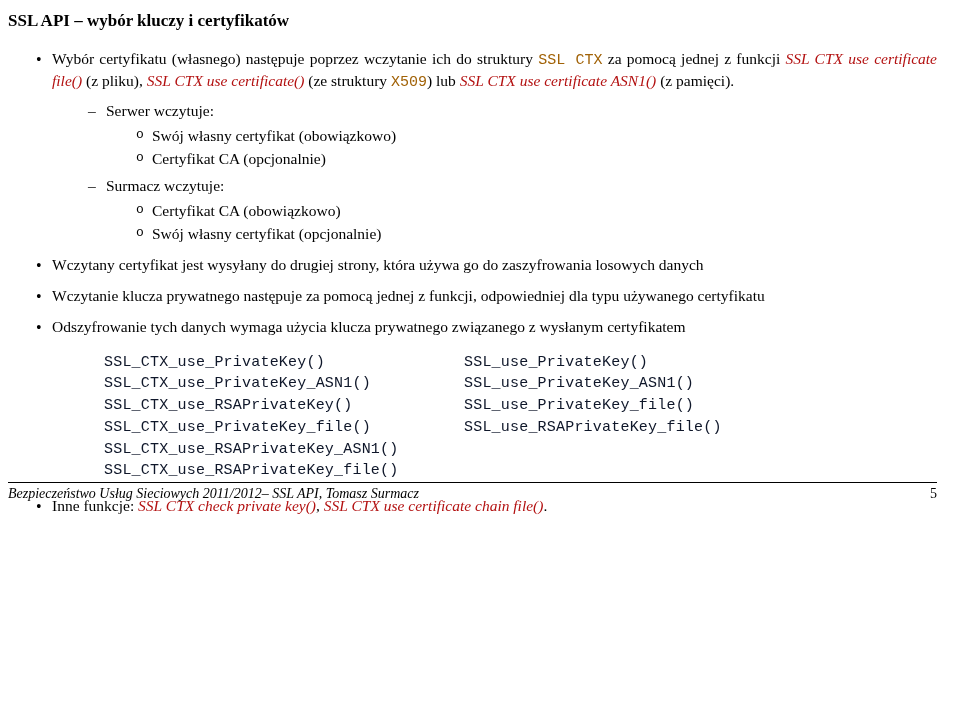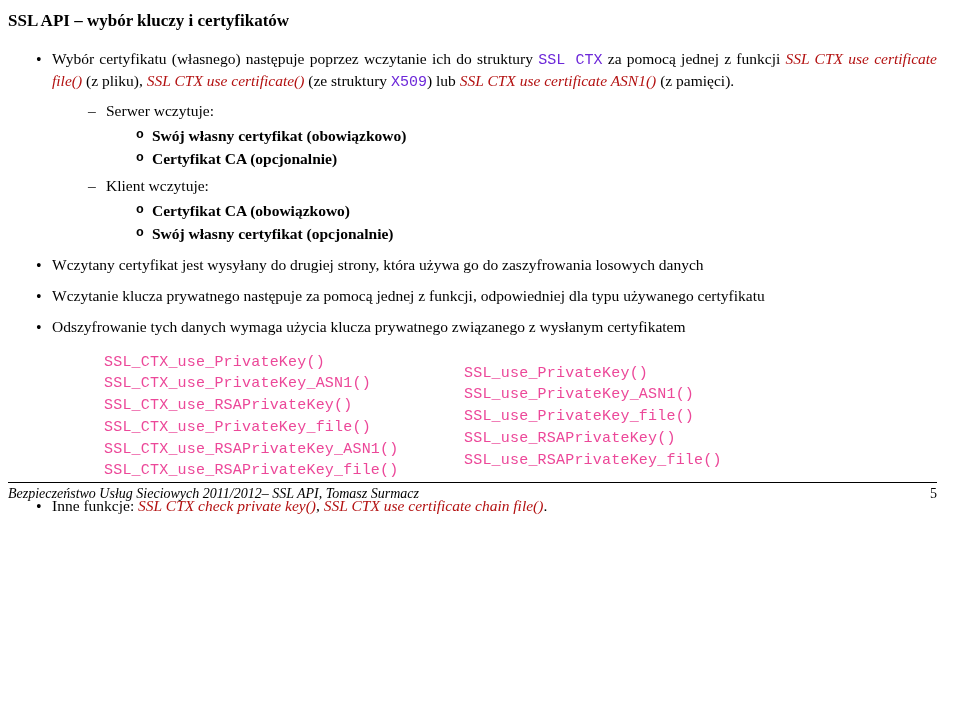--- a/index.html
+++ b/index.html
@@ -18,31 +18,31 @@
     position: relative;
     box-sizing: border-box;
     padding: 10px 22px 0 8px;
     height: 512px;
   }
   h1.title {
     font-size: 17px;
     font-weight: bold;
     margin: 0 0 16px 0;
   }
-  .code { font-family: "Courier New", Courier, monospace; color: #6d28d9; font-size: 15px; }
-  .codeblk { color: #ec4899; align-items: center; }
+  .code { font-family: "Courier New", Courier, monospace; color: #a16207; font-size: 15px; }
+  .codeblk { color: #0f172a; }
   .fnital { font-style: italic; color: #b31111; }
   ul.bul { list-style: none; padding: 0; margin: 0 0 0 28px; }
   ul.bul > li { position: relative; padding-left: 16px; margin: 0 0 10px 0; text-align: justify; }
   ul.bul > li::before { content: "•"; position: absolute; left: 0; top: 0; font-size: 16px; }
   ul.dash { list-style: none; padding: 0; margin: 8px 0 0 36px; }
   ul.dash > li { position: relative; padding-left: 18px; margin: 0 0 6px 0; }
   ul.dash > li::before { content: "–"; position: absolute; left: 0; top: 0; }
   ul.oo { list-style: none; padding: 0; margin: 4px 0 4px 30px; }
-  ul.oo > li { position: relative; padding-left: 16px; margin: 0 0 2px 0; font-weight: bold; }
+  ul.oo > li { position: relative; padding-left: 16px; margin: 0 0 2px 0; }
   ul.oo > li::before { content: "o"; position: absolute; left: 0; top: 0; font-family: "Courier New", monospace; font-size: 13px; }
   .cols {
     display: flex;
     margin: 14px 0 14px 96px;
     font-family: "Courier New", Courier, monospace;
     font-size: 15px;
     letter-spacing: 0.2px;
     line-height: 1.45;
   }
   .cols .col { width: 360px; }
@@ -75,21 +75,21 @@
 
       <ul class="dash">
         <li>
           <span>Serwer wczytuje:</span>
           <ul class="oo">
             <li>Swój własny certyfikat (obowiązkowo)</li>
             <li>Certyfikat CA (opcjonalnie)</li>
           </ul>
         </li>
         <li>
-          <span>Klient wczytuje:</span>
+          <span>Surmacz wczytuje:</span>
           <ul class="oo">
             <li>Certyfikat CA (obowiązkowo)</li>
             <li>Swój własny certyfikat (opcjonalnie)</li>
           </ul>
         </li>
       </ul>
     </li>
 
     <li>Wczytany certyfikat jest wysyłany do drugiej strony, która używa go do zaszyfrowania losowych danych</li>
     <li>Wczytanie klucza prywatnego następuje za pomocą jednej z funkcji, odpowiedniej dla typu używanego certyfikatu</li>
@@ -102,21 +102,20 @@
       <div>SSL_CTX_use_PrivateKey_ASN1()</div>
       <div>SSL_CTX_use_RSAPrivateKey()</div>
       <div>SSL_CTX_use_PrivateKey_file()</div>
       <div>SSL_CTX_use_RSAPrivateKey_ASN1()</div>
       <div>SSL_CTX_use_RSAPrivateKey_file()</div>
     </div>
     <div class="col">
       <div>SSL_use_PrivateKey()</div>
       <div>SSL_use_PrivateKey_ASN1()</div>
       <div>SSL_use_PrivateKey_file()</div>
-      <div>SSL_use_RSAPrivateKey()</div>
       <div>SSL_use_RSAPrivateKey_file()</div>
     </div>
   </div>
 
   <ul class="bul">
     <li>
       <span>Inne funkcje: </span><span class="fnital">SSL CTX check private key()</span><span>, </span><span class="fnital">SSL CTX use certificate chain file()</span><span>.</span>
     </li>
   </ul>
 

